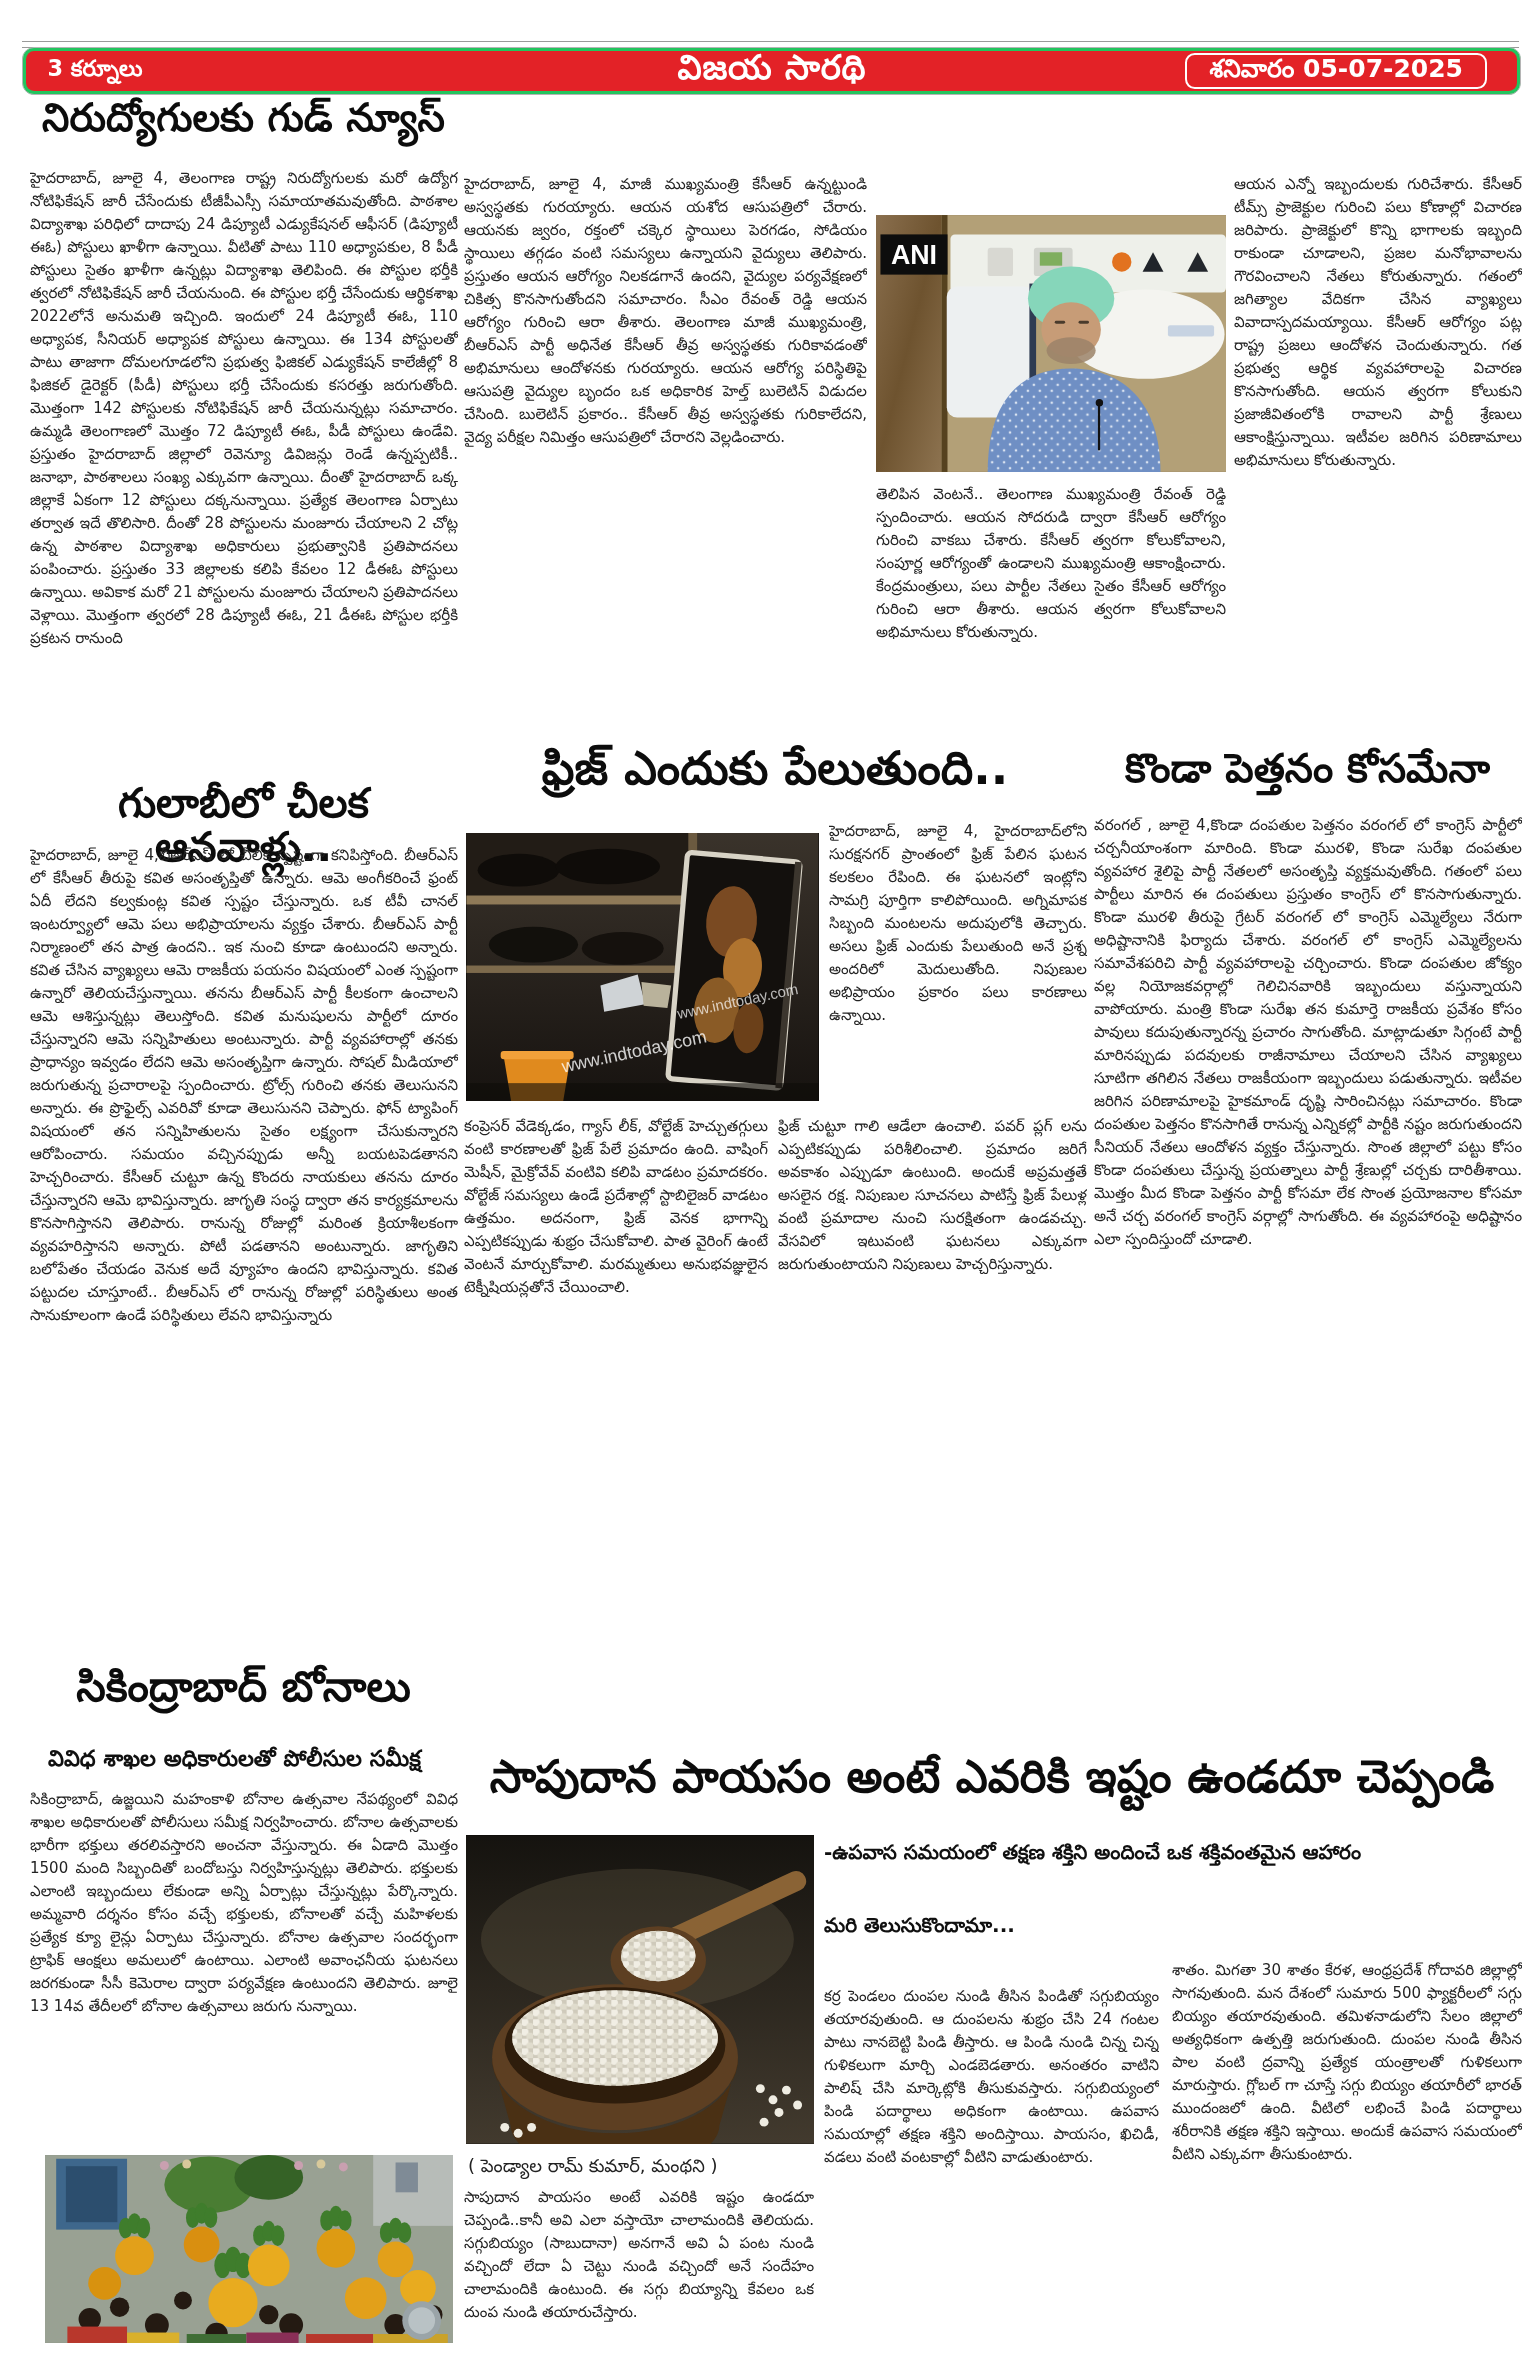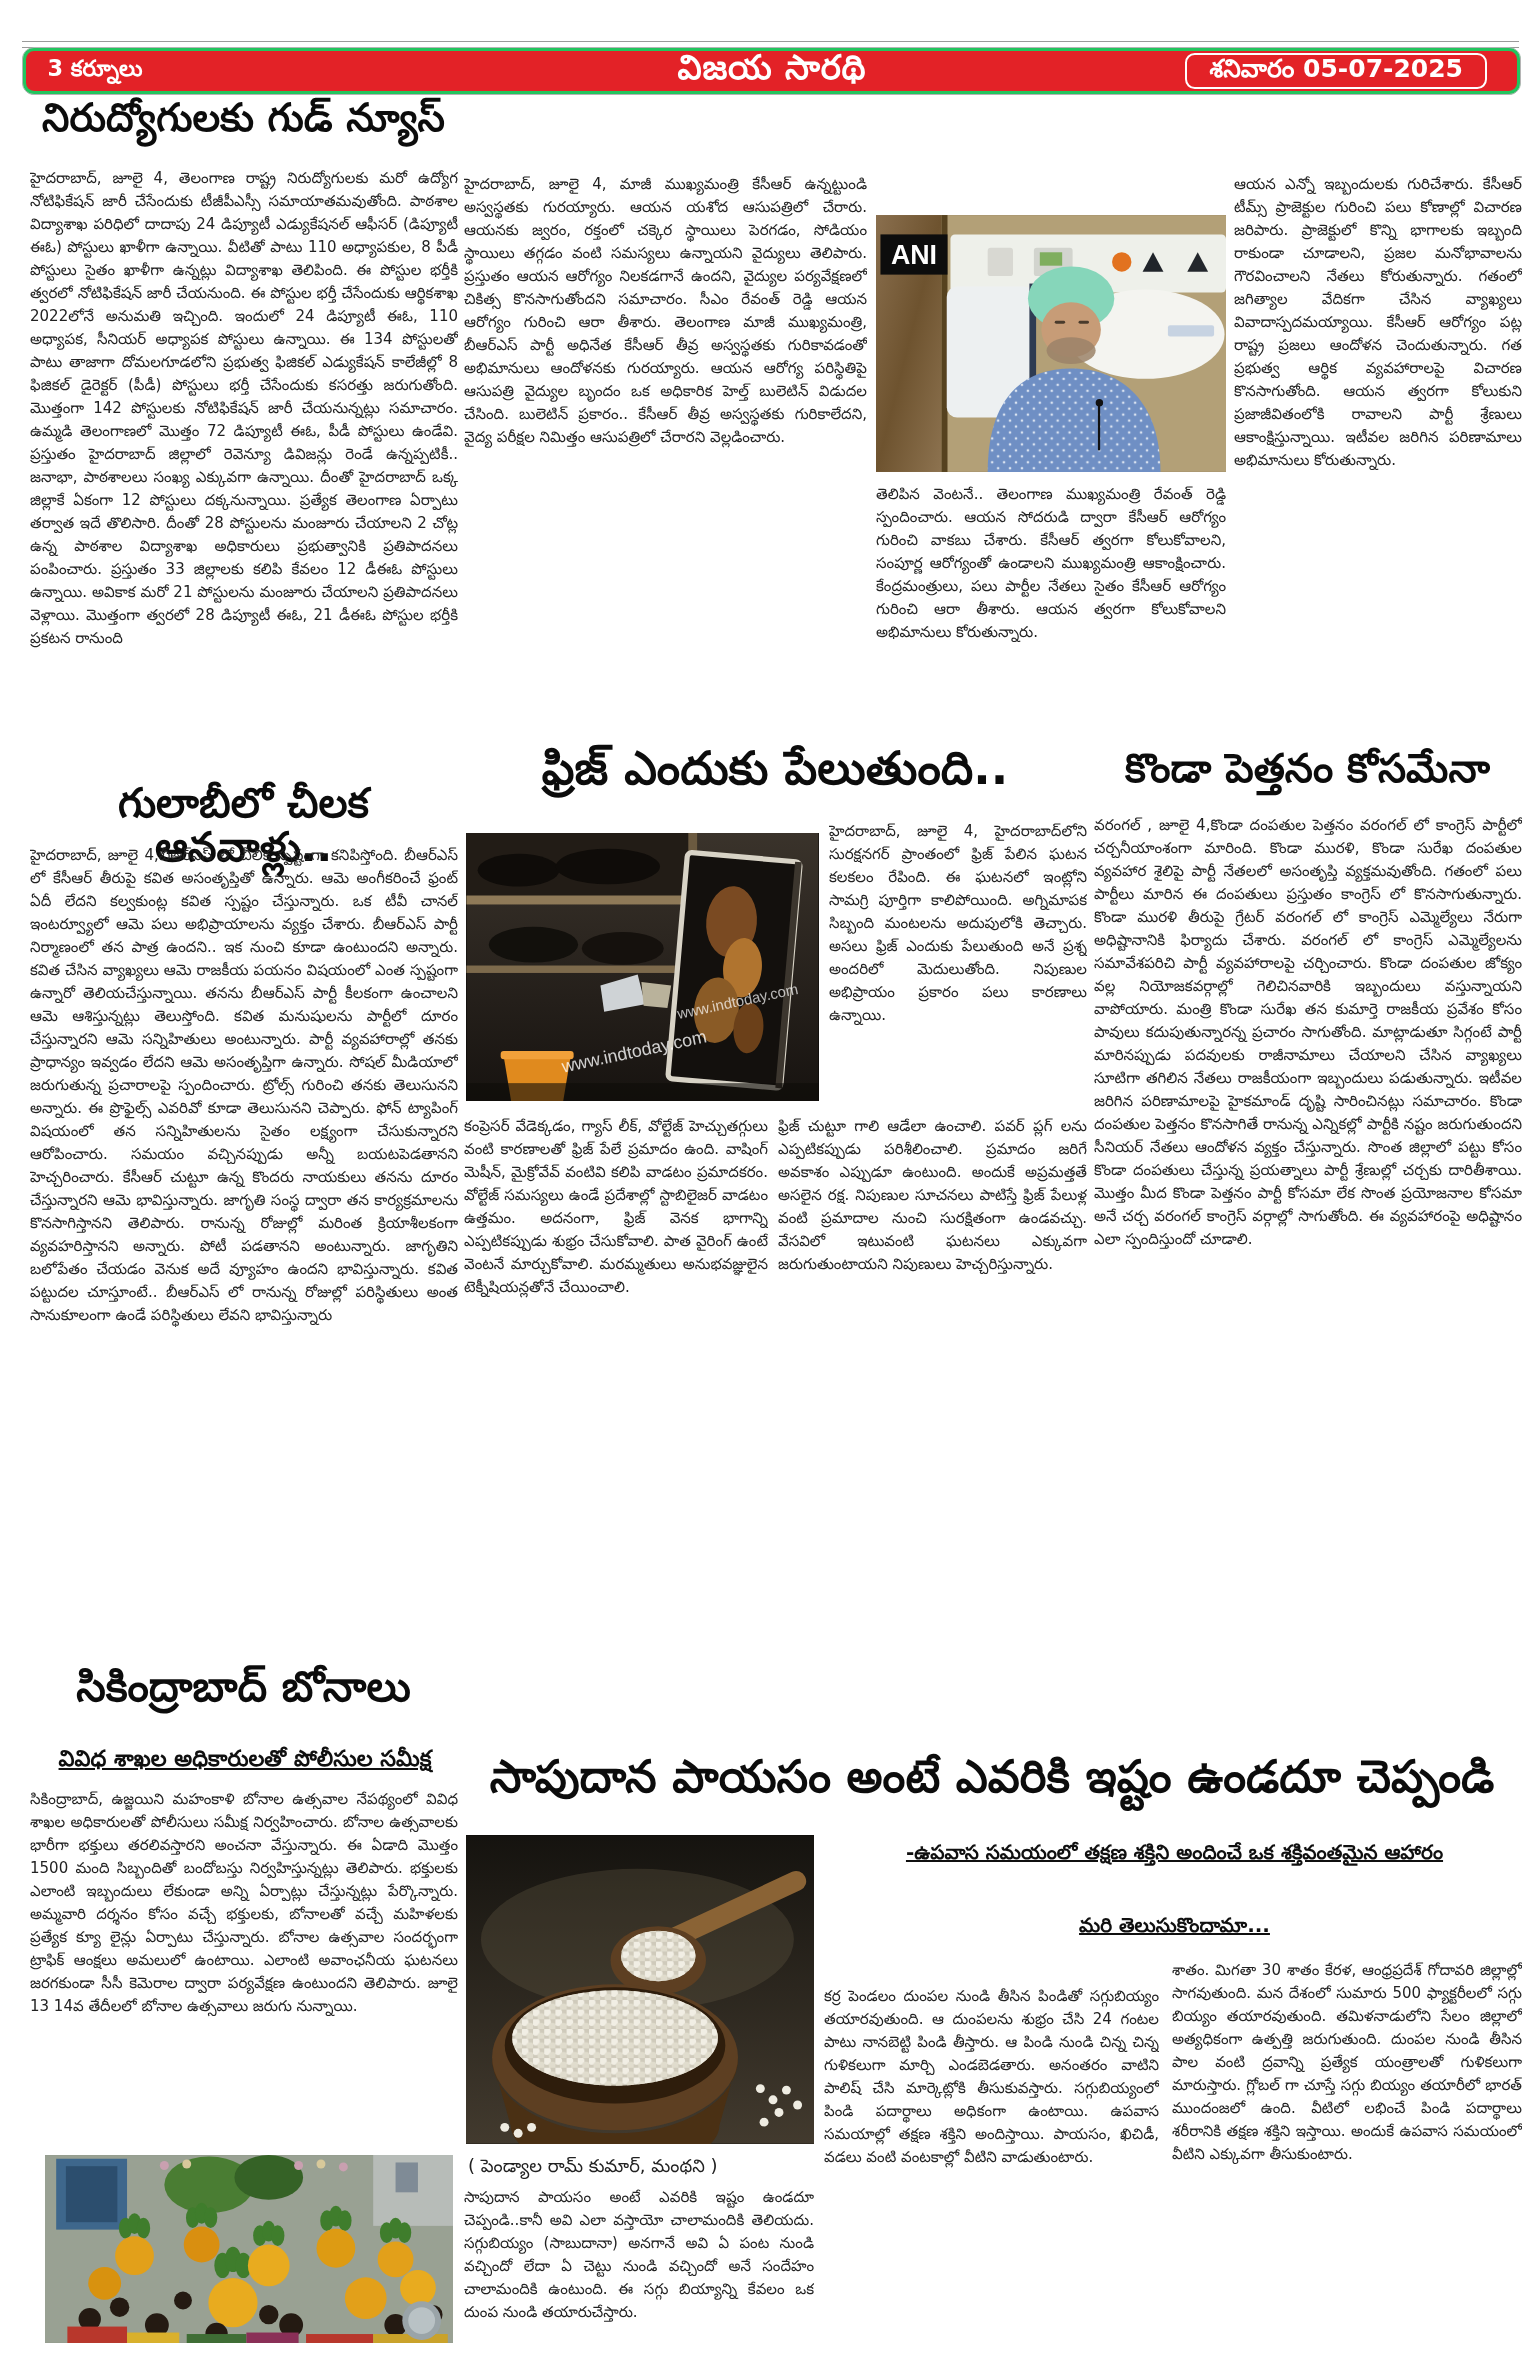--- a/index.html
+++ b/index.html
@@ -16,21 +16,21 @@
            display:flex;align-items:center;padding:0 22.4px;color:#fff;font-weight:800;font-size:25px;white-space:nowrap;background:#e32227;}
   
   .hl{font-weight:800;color:#0c0c0c;text-align:center;line-height:1.08;}
   .hl-main{left:462px;top:91px;width:1060px;height:73px;font-size:61px;word-spacing:25px;letter-spacing:0.7px;}
   .hl-jobs{left:28px;top:97px;width:431px;font-size:39px;}
   .hl-gulabi{left:28px;top:781px;width:431px;font-size:41px;}
   .hl-fridge{left:462px;top:744px;width:626px;font-size:46px;}
   .hl-konda{left:1093px;top:747px;width:429px;font-size:40px;}
   .hl-bonalu{left:28px;top:1664px;width:431px;font-size:42px;}
   .hl-sago{left:462px;top:1753px;width:1060px;font-size:45px;}
-  .subhead{font-weight:700;color:#101010;text-align:center;text-decoration:underline;}
+  .subhead{font-weight:700;color:#101010;text-align:left;}
   .sh-bonalu{left:48px;top:1745px;width:394px;font-size:22.4px;}
   .sh-sago1{left:824px;top:1840px;width:701px;font-size:20px;}
   .sh-sago2{left:824px;top:1877px;width:701px;font-size:20px;}
   .sh-sago3{left:824px;top:1913px;width:701px;font-size:20px;}
   
   .bt{font-size:15px;line-height:23px;text-align:justify;color:#222;overflow:hidden;}
   .bt-jobs{left:30px;top:167px;width:428px;height:608px;}
   .bt-gulabi{left:30px;top:844px;width:428px;height:814px;}
   .bt-bonalu{left:30px;top:1788px;width:428px;height:359px;}
   .bt-kcr-left{left:464px;top:173px;width:403px;height:562px;}

